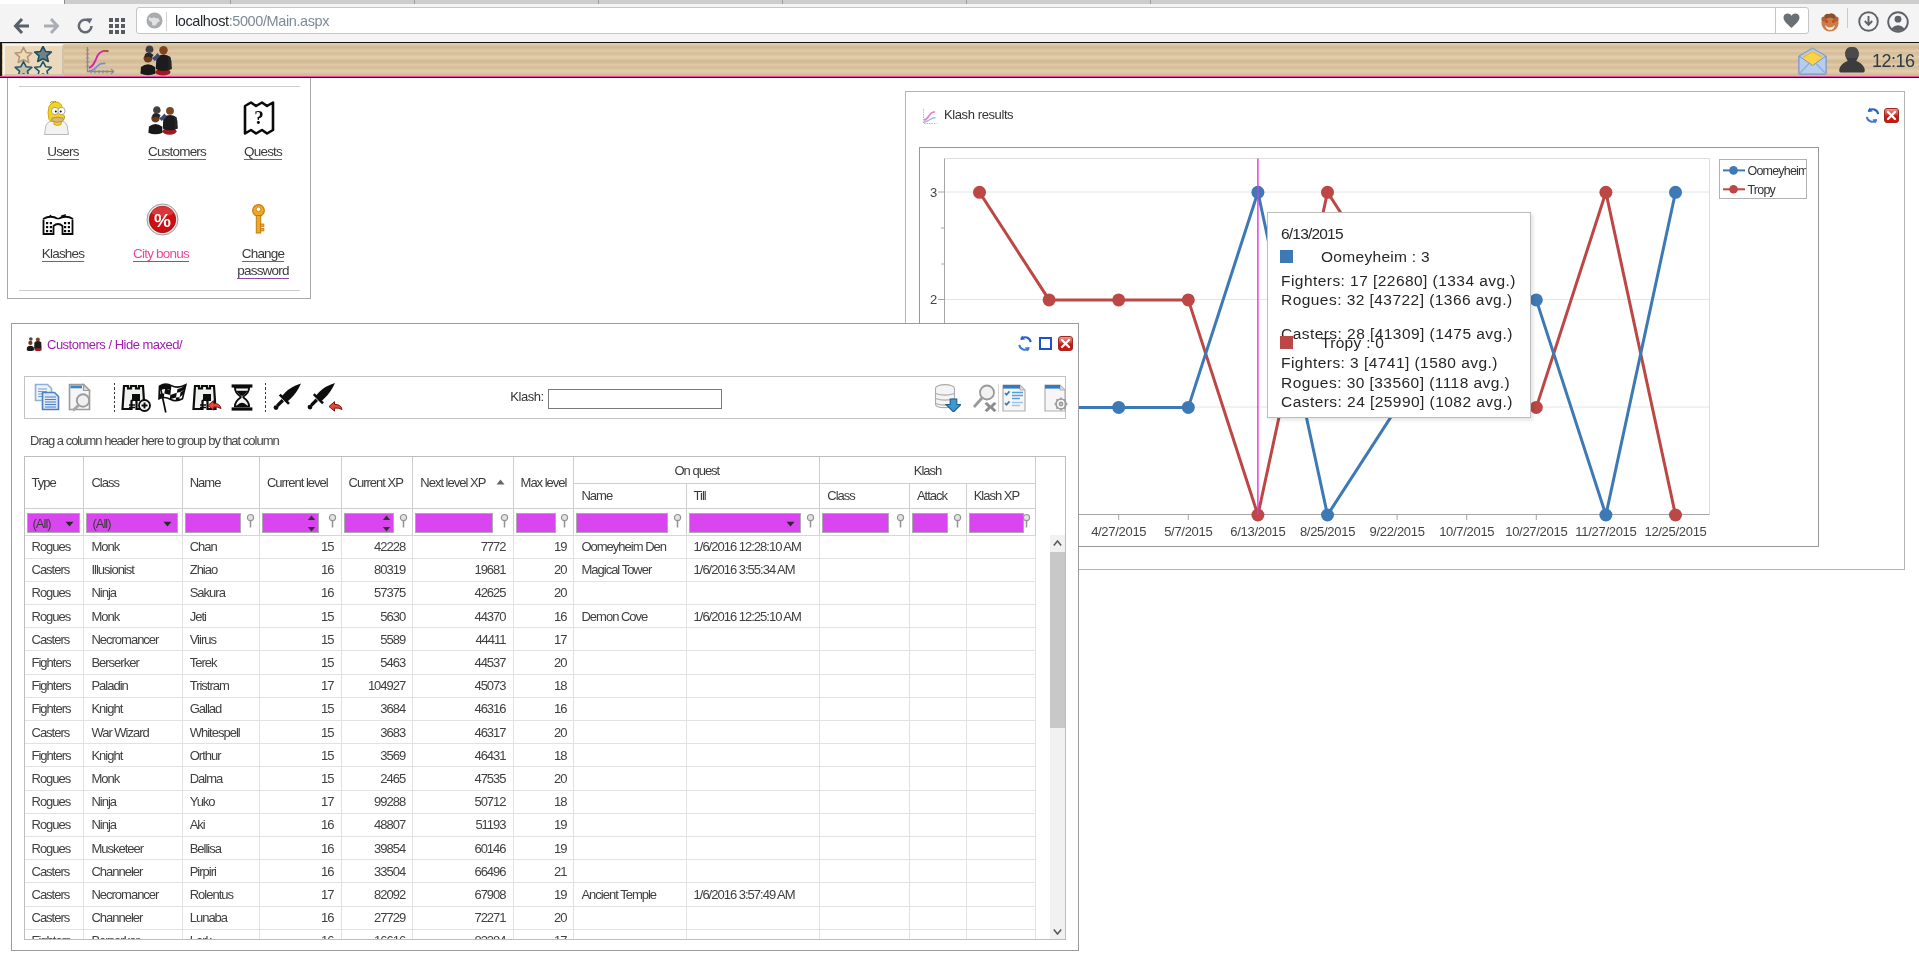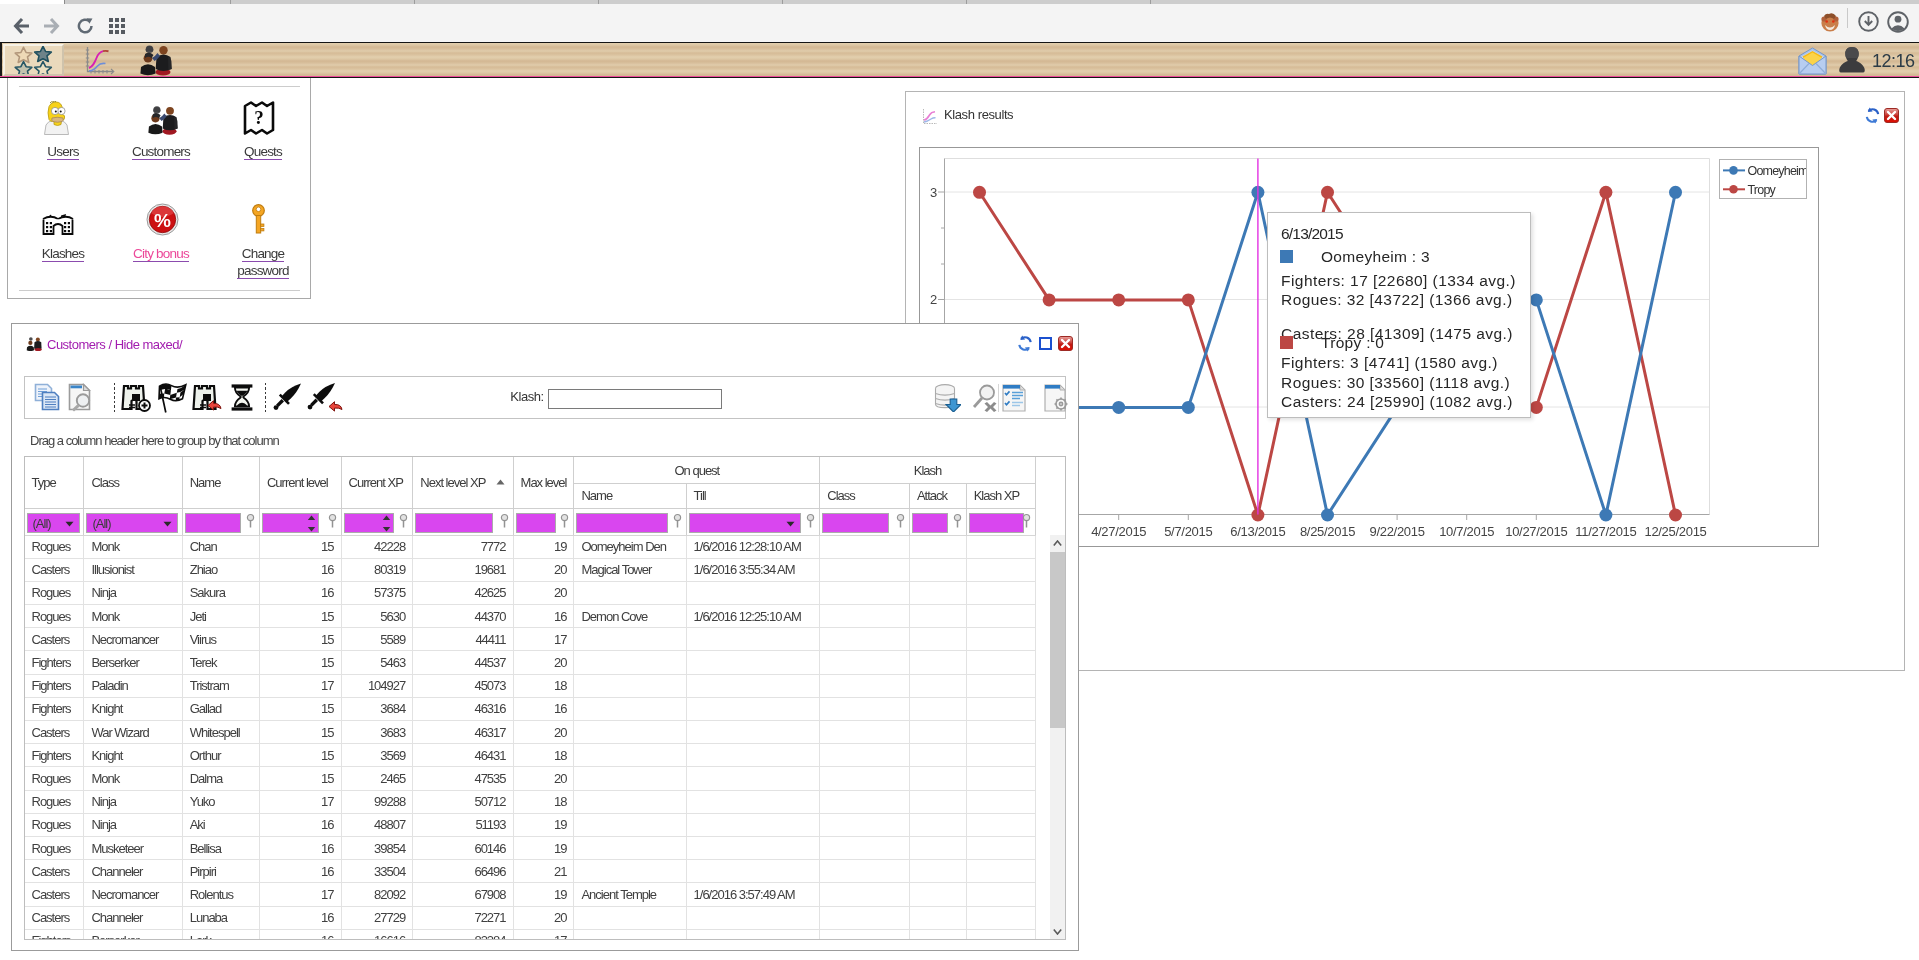--- a/index.html
+++ b/index.html
@@ -60,20 +60,32 @@
         <rect x="12" y="0" width="4" height="4"></rect>
       <rect x="0" y="6" width="4" height="4"></rect>
         <rect x="6" y="6" width="4" height="4"></rect>
         <rect x="12" y="6" width="4" height="4"></rect>
       <rect x="0" y="12" width="4" height="4"></rect>
         <rect x="6" y="12" width="4" height="4"></rect>
         <rect x="12" y="12" width="4" height="4"></rect>
     </g>
   </svg>
 
+  <div class="abs" style="left:136px;top:3px;width:1673px;height:27px;background:#fff;border:1px solid #c3c6c9;border-radius:3px;">
+    <svg class="abs" style="left:9px;top:4px;" width="17" height="17" viewBox="0 0 17 17">
+      <circle cx="8.5" cy="8.5" r="8" fill="#a9abad"></circle>
+      <path d="M3 5 q3 2 5 0 q1 2 4 1 l2 3 q-3 1 -4 4 q-2 1 -4 0 q1-3 -2-4 q-2-1 -1-4z" fill="#e8e8e8" opacity="0.9"></path>
+    </svg>
+    <div class="abs" style="left:29px;top:4px;width:1px;height:19px;background:#d2d5d8;"></div>
+    <div class="abs" style="left:38px;top:3px;height:21px;font-size:14.5px;letter-spacing:-0.4px;line-height:21px;color:#24292e;">localhost<span style="color:#7e8a96;">:5000/Main.aspx</span></div>
+    <div class="abs" style="left:1638px;top:0;width:1px;height:25px;background:#c3c6c9;"></div>
+    <svg class="abs" style="left:1646px;top:5px;" width="17" height="16" viewBox="0 0 17 16">
+      <path d="M8.5 15 C4 11 0.5 8 0.5 4.6 C0.5 2.2 2.4 0.6 4.6 0.6 C6.2 0.6 7.6 1.5 8.5 2.8 C9.4 1.5 10.8 0.6 12.4 0.6 C14.6 0.6 16.5 2.2 16.5 4.6 C16.5 8 13 11 8.5 15 Z" fill="#6b7076"></path>
+    </svg>
+  </div>
 
   <svg class="abs" style="left:1820px;top:8px;" width="20" height="22" viewBox="0 0 20 22">
     <circle cx="10" cy="11" r="8.6" fill="#c97e4a"></circle>
     <circle cx="4" cy="7" r="2.6" fill="#b0603a"></circle>
       <circle cx="16" cy="7" r="2.6" fill="#b0603a"></circle>
     <path d="M4 4 q2-3 5-2 q4-2 7 2 l-2 3 q-4-3 -8 0 z" fill="#8d4f2a"></path>
     <circle cx="6.7" cy="9.5" r="1.3" fill="#e03010"></circle>
       <circle cx="13.3" cy="9.5" r="1.3" fill="#e03010"></circle>
     <path d="M5 13 q5 5 10 0 q-1 5 -5 5 q-4 0 -5 -5z" fill="#f4e9de"></path>
   </svg>
@@ -135,21 +147,21 @@
     <path d="M2 9 L15.5 18.5 L29 9 L29 27 L2 27Z" fill="#b7cdf0" stroke="#7697c8" stroke-width="1"></path>
     <path d="M2 27 L12 16.5 M29 27 L19 16.5" stroke="#8fadd8" stroke-width="1.2"></path>
   </svg>
   <svg class="abs" style="left:1837px;top:2px;" width="30" height="31" viewBox="0 0 30 31">
     <path d="M15 2 c4.4 0 6.7 2.8 6.7 6.7 c0 2.9-1.2 5.6-2.5 7.2 c3.8 1.4 7.3 4.1 8.3 7.6 c0.6 2.1 0.3 4 -1.5 4 l-22 0 c-1.8 0-2.1-1.9-1.5-4 c1-3.5 4.5-6.2 8.3-7.6 c-1.3-1.6-2.5-4.3-2.5-7.2 c0-3.9 2.3-6.7 6.7-6.7z" fill="#3c3c3e"></path>
     <path d="M15 2 c4.4 0 6.7 2.8 6.7 6.7 c0 1.5-0.3 2.9-0.8 4.2 l-11.8 0 c-0.5-1.3-0.8-2.7-0.8-4.2 c0-3.9 2.3-6.7 6.7-6.7z" fill="#4a4a4c"></path>
   </svg>
   <div class="abs" style="left:1872px;top:7px;width:47px;height:22px;font-size:18px;letter-spacing:-0.5px;line-height:22px;color:#2c3b46;">12:16</div>
 </div>
 
-<div class="abs" style="left:905px;top:91px;width:1000px;height:580px;background:#fff;border:1px solid #b4b4b4;">
+<div class="abs" style="left:905px;top:91px;width:1000px;height:479px;background:#fff;border:1px solid #b4b4b4;">
 
   <svg class="abs" style="left:16px;top:17px;" width="16" height="16" viewBox="0 0 16 16">
     <path d="M1.5 0 L1.5 14.5 L15 14.5" stroke="#b9b9b9" stroke-width="1" stroke-dasharray="1.5 1" fill="none"></path>
     <path d="M2 11 C5 10.5 6 8.5 7.5 6 C9 3.5 11 3 13 2.8" stroke="#e87fd4" stroke-width="1.6" fill="none"></path>
     <path d="M2 13 C5 12.5 7 11.5 9 10 C11 8.8 12 8.7 13.5 8.8" stroke="#9db8e8" stroke-width="1.4" fill="none"></path>
   </svg>
   <div class="abs" style="left:38px;top:15px;height:15px;font-size:13px;letter-spacing:-0.4px;line-height:15px;color:#333;">Klash results</div>
 
   <svg class="abs" style="left:959px;top:15px;" width="15" height="17" viewBox="0 0 15 17">
     <path d="M13.2 7.2 a5.9 5.9 0 0 0 -9.8 -3.4" stroke="#2a61c8" stroke-width="2.1" fill="none"></path>
@@ -869,21 +881,21 @@
     <path d="M2 22 q7 -5.5 14 0 l0.6 6.5 q-7.8 3.4 -15.2 0z" fill="#191919"></path>
     <path d="M6 9 q4 -3.5 8.5 1 l-2 3 q-3 -2.5 -6.5 0z" fill="#27272a"></path>
     <path d="M13 13 q3.5 -2 5.5 -5 l2.5 3 q-2.5 3.5 -5.5 5z" fill="#3a4a70"></path>
   </svg>
 
   <svg class="abs" style="left:234px;top:23px;" width="34" height="34" viewBox="0 0 34 34">
     <path d="M3 5 L9 1.5 L14 5 L20 1.5 L25 5 L31 1.5 L31 29 L25 32.5 L20 29 L14 32.5 L9 29 L3 32.5 Z" fill="#fff" stroke="#0a0a0a" stroke-width="2.6" stroke-linejoin="round"></path>
     <text x="17" y="23" font-size="19" font-weight="bold" fill="#0a0a0a" text-anchor="middle" font-family="Liberation Serif, serif">?</text>
   </svg>
   <div class="abs" style="left:0;top:66px;width:110px;text-align:center;font-size:13.5px;letter-spacing:-0.8px;color:#3a3a3a;"><span style="border-bottom:1.6px solid #8b4bae;">Users</span></div>
-  <div class="abs" style="left:98px;top:66px;width:110px;text-align:center;font-size:13.5px;letter-spacing:-0.8px;color:#3a3a3a;"><span style="border-bottom:1.6px solid #8b4bae;">Customers</span></div>
+  <div class="abs" style="left:114px;top:66px;width:110px;text-align:center;font-size:13.5px;letter-spacing:-0.8px;color:#3a3a3a;"><span style="border-bottom:1.6px solid #8b4bae;">Customers</span></div>
   <div class="abs" style="left:200px;top:66px;width:110px;text-align:center;font-size:13.5px;letter-spacing:-0.8px;color:#3a3a3a;"><span style="border-bottom:1.6px solid #8b4bae;">Quests</span></div>
 
   <svg class="abs" style="left:33px;top:133px;" width="34" height="24" viewBox="0 0 34 24">
     <path d="M2 8 q8 -4.5 15 0 M17 8 q8 -4.5 15 0" fill="none" stroke="#0a0a0a" stroke-width="1.8"></path>
     <path d="M2.5 8.5 L2.5 23 L12.5 23 L12.5 15 q2 -2 4.5 -2 q2.5 0 4.5 2 L21.5 23 L31.5 23 L31.5 8.5" fill="#fff" stroke="#0a0a0a" stroke-width="1.8"></path>
     <g fill="#0a0a0a">
       <rect x="5" y="11" width="2.2" height="2.2"></rect>
         <rect x="8.8" y="11" width="2.2" height="2.2"></rect>
       <rect x="5" y="15" width="2.2" height="2.2"></rect>
         <rect x="8.8" y="15" width="2.2" height="2.2"></rect>

